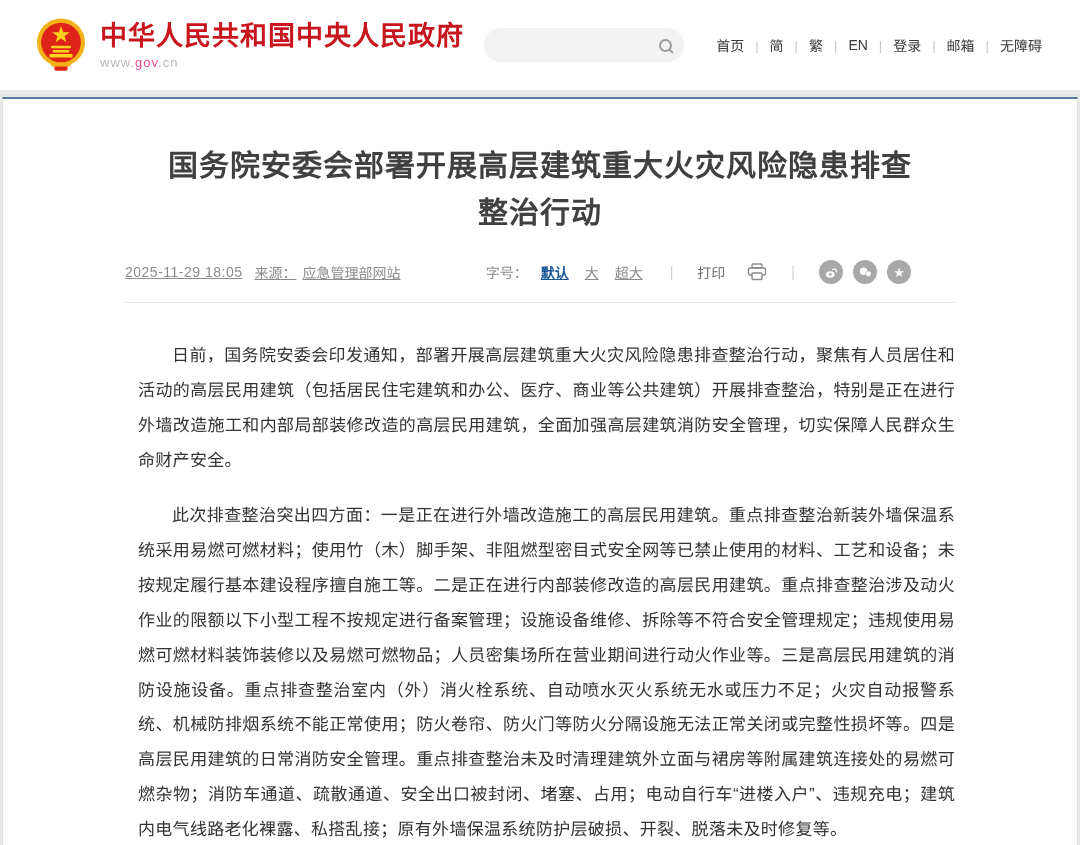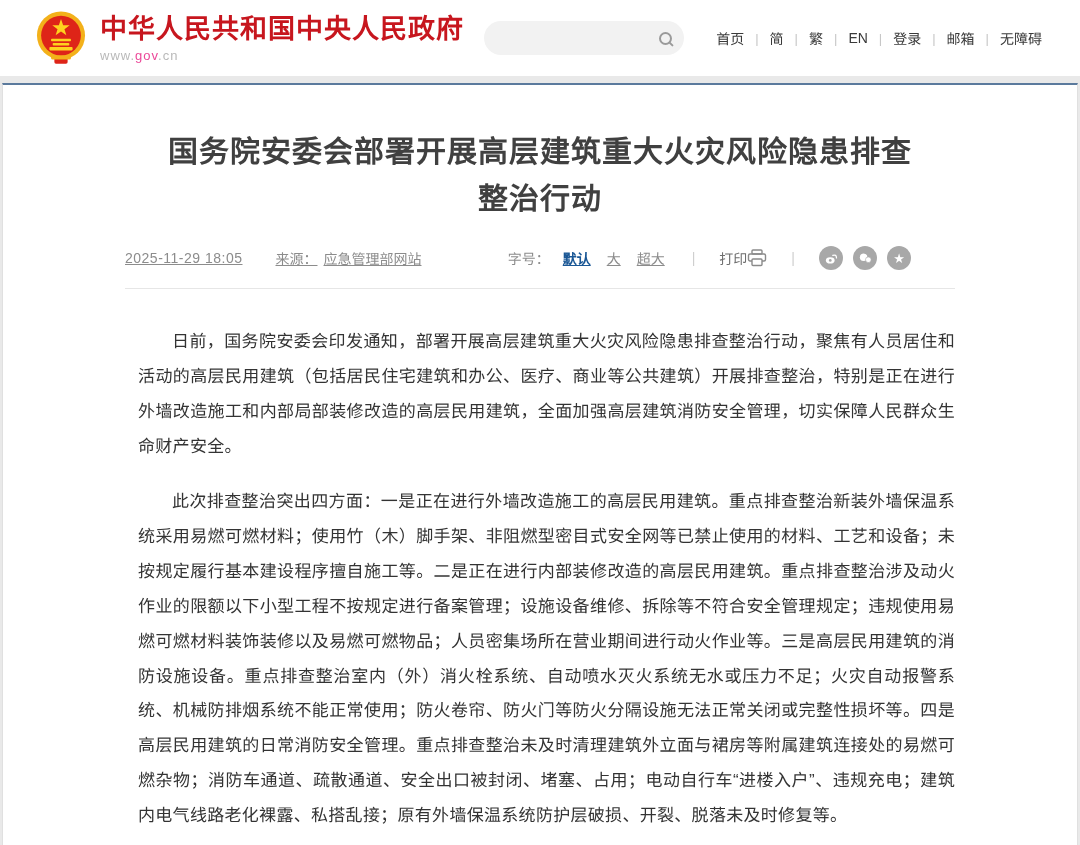--- a/index.html
+++ b/index.html
@@ -5,21 +5,21 @@
   * { margin:0; padding:0; box-sizing:border-box; }
   html,body { width:1080px; height:845px; overflow:hidden; }
   body {
     font-family:"Liberation Sans","DejaVu Sans",sans-serif;
     background:#e9e9e9;
     color:#333;
   }
 
   
   .site-header {
-    height:76px; background:#fff;
+    height:90px; background:#fff;
     display:flex; align-items:center;
     padding:0 34px;
   }
   .brand { display:flex; align-items:center; gap:12px; }
   .emblem { width:54px; height:58px; flex:0 0 auto; }
   .brand-text { display:flex; flex-direction:column; }
   .site-title {
     color:#c7161e; font-size:27px; font-weight:bold;
     letter-spacing:1px; line-height:1.2;
   }
@@ -68,27 +68,27 @@
   }
 
   .meta-row {
     margin-top:24px;
     display:flex; align-items:center;
     font-size:14px; color:#8c8c8c;
     padding-right:44px;
   }
   .meta-left { display:flex; align-items:center; gap:6px;text-decoration:underline; }
   .meta-date { letter-spacing:0.5px; }
-  .meta-source-label { margin-left:27px; }
+  .meta-source-label { margin-left:6px; }
   .meta-right { margin-left:auto; display:flex; align-items:center; gap:10px; }
   .fontsize-label { color:#8c8c8c; }
   .fs-option { color:#8c8c8c; cursor:pointer; margin:0 3px;text-decoration:underline; }
   .fs-option.active { color:#1a5795; font-weight:bold; }
   .meta-sep { color:#cfcfcf; margin:0 14px; }
-  .print-group { display:flex; align-items:center; gap:0; color:#6f6f6f; cursor:pointer; }
+  .print-group { display:flex; align-items:center; gap:22px; color:#6f6f6f; cursor:pointer; }
   .printer-icon { width:20px; height:18px; display:inline-block; }
   .share-icons { display:flex; align-items:center; gap:10px; }
   .share-circle {
     width:24px; height:24px; border-radius:50%; background:#a8a8a8;
     display:flex; align-items:center; justify-content:center; cursor:pointer;
     color:#fff; font-size:13px; line-height:1;
   }
   .share-circle svg { display:block; }
 
   .divider { height:1px; background:#e6e6e6; margin-top:18px; }

